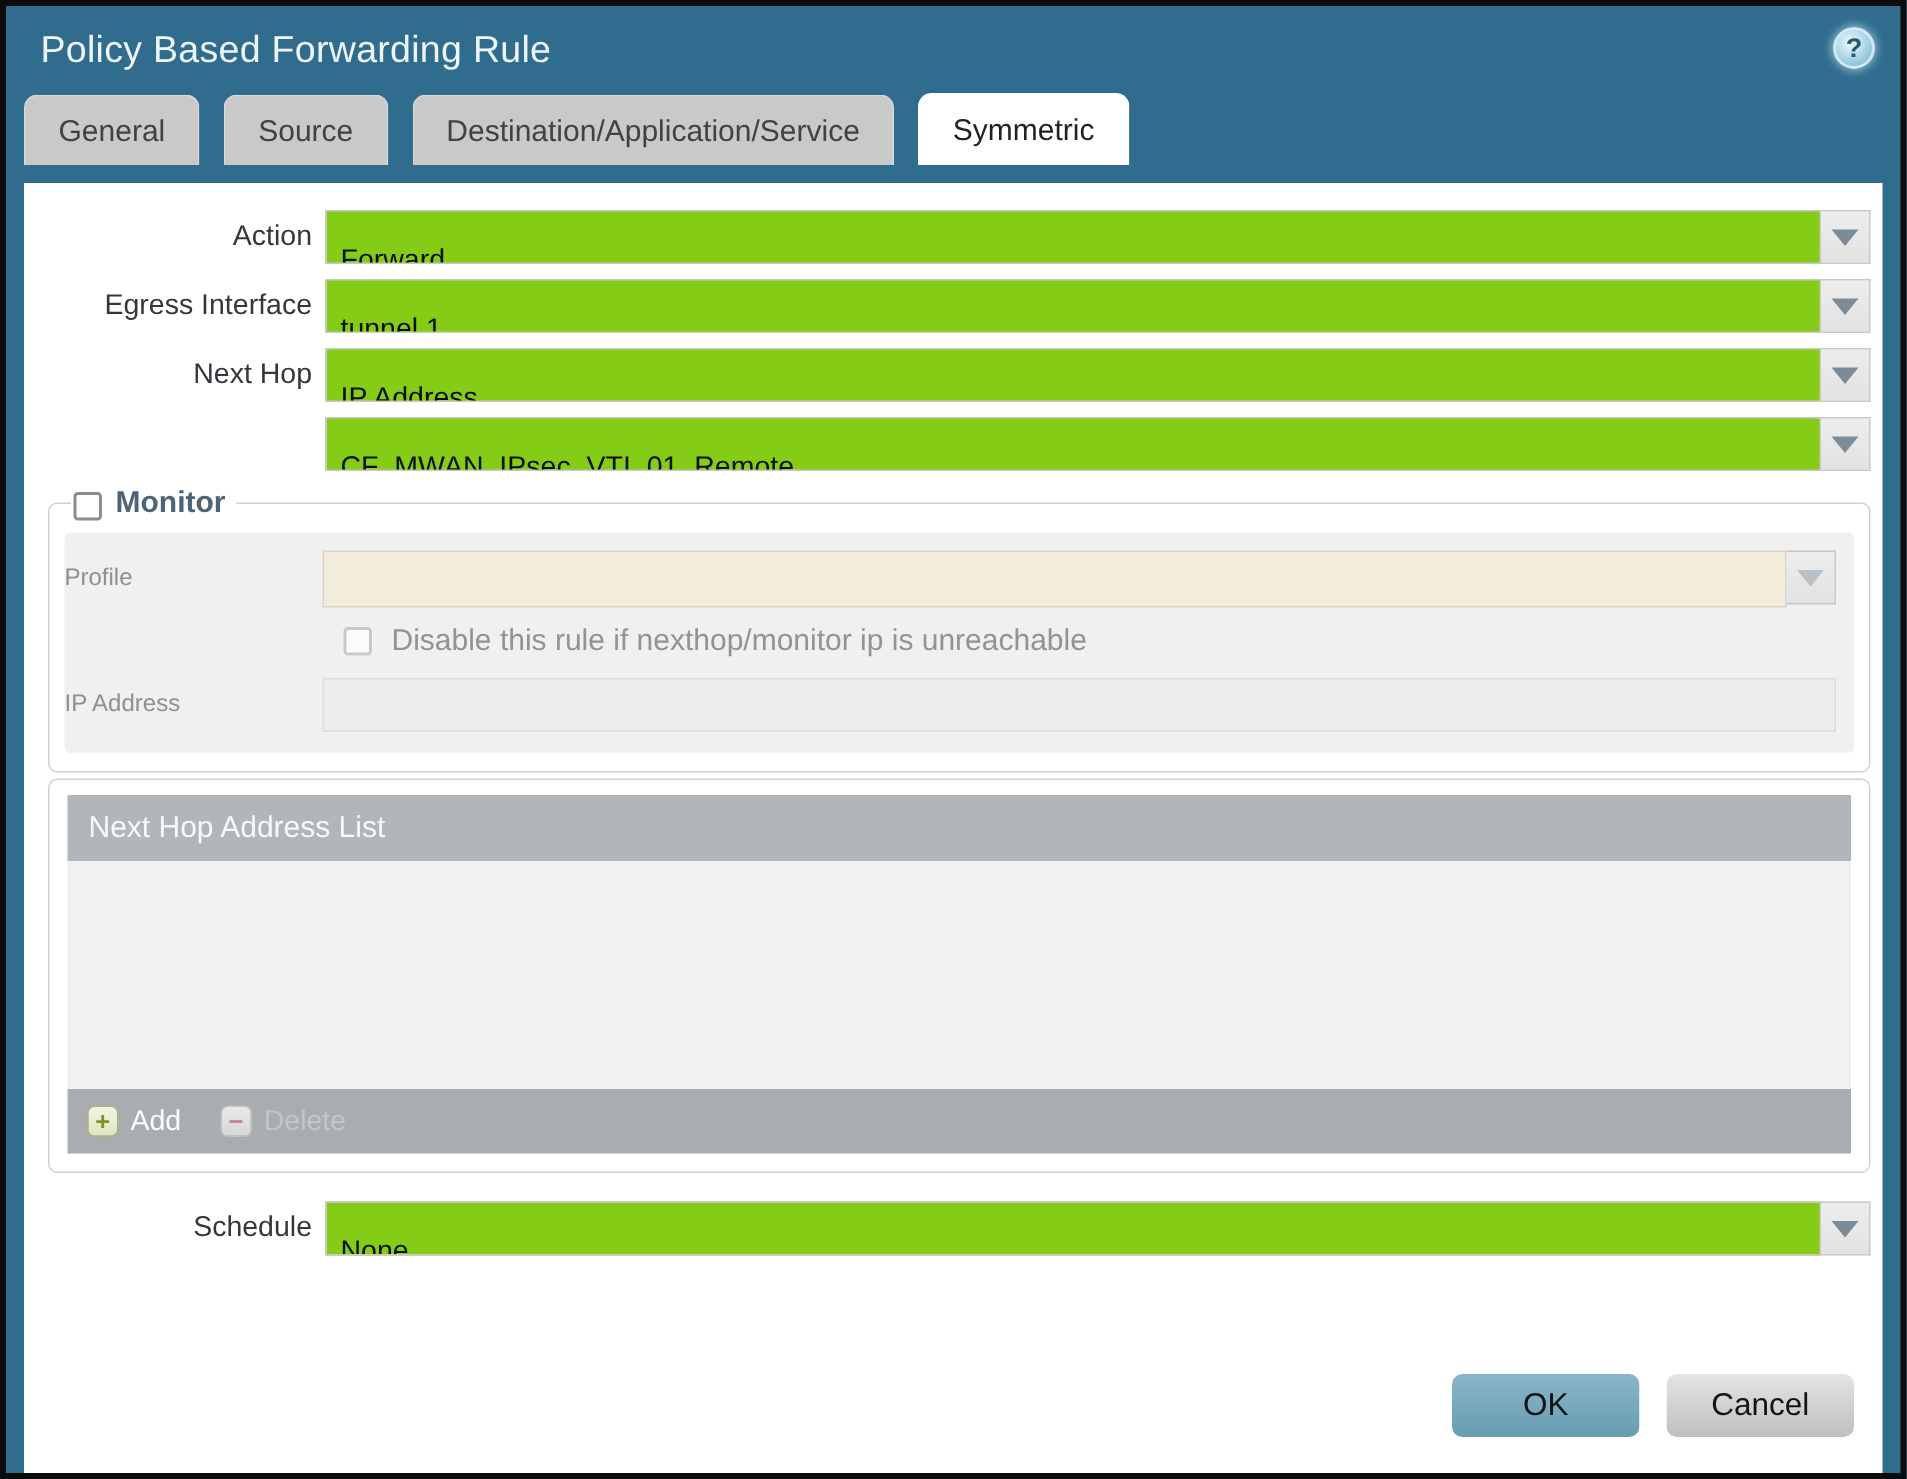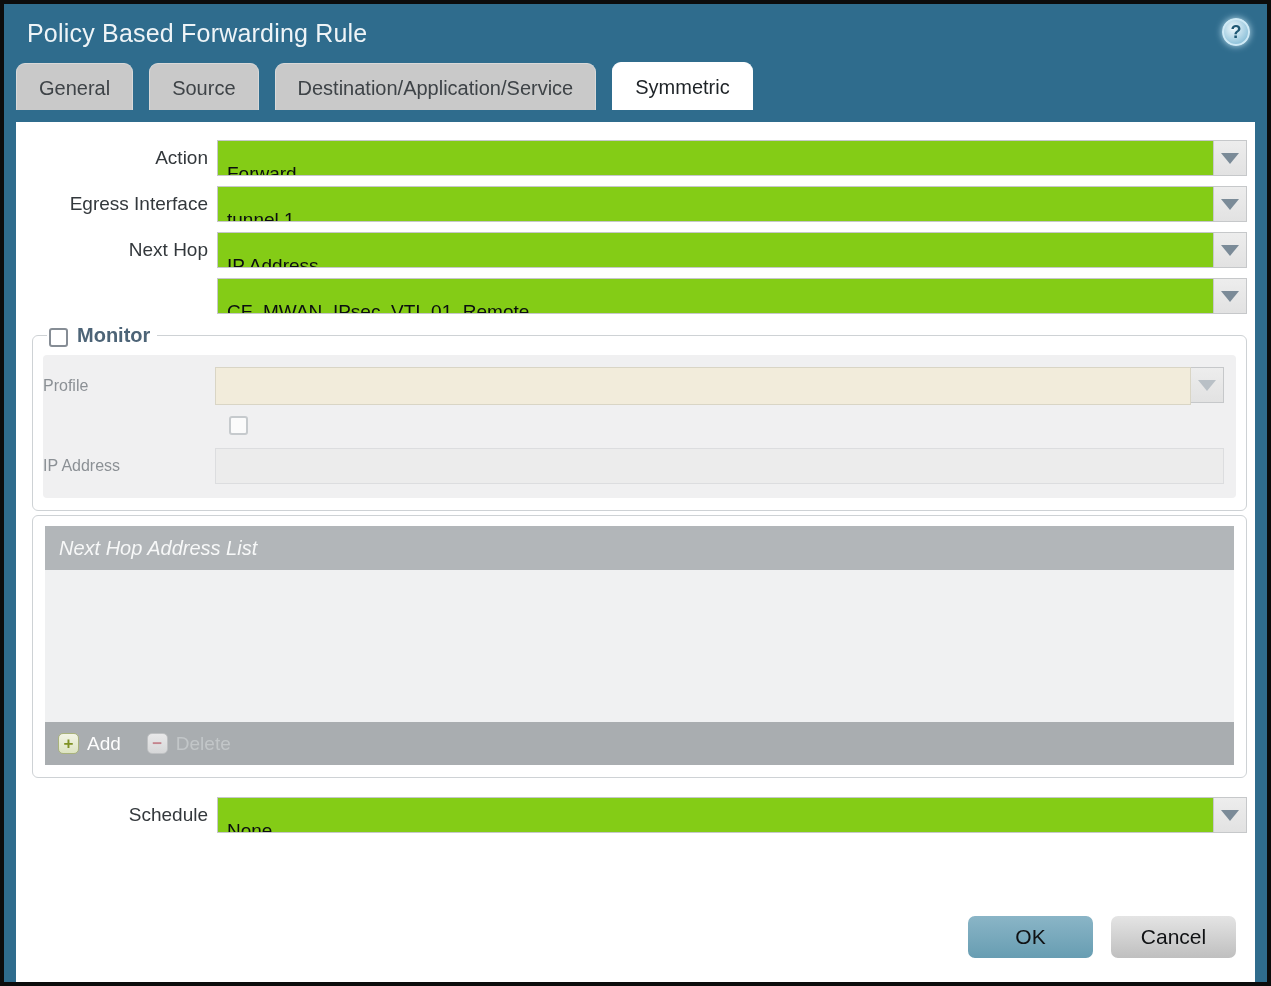--- a/index.html
+++ b/index.html
@@ -83,21 +83,21 @@
   .profile-btn {
     width:33px; height:38px; flex:none; background:linear-gradient(#ececec,#e3e3e3);
     border:1px solid #cfd1d3; border-left:none; display:flex; align-items:center; justify-content:center;
   }
   .disable-row { margin-left:186px; display:flex; align-items:center; gap:13px; margin-bottom:13px; }
   .disable-row .dlabel { font-size:20px; color:#8f9498; }
   .ip-input { flex:1; height:36px; background:#ececec; border:1px solid #dcdddf; }
 
   
   .nh-table { margin:2px 2px 0 2px; }
-  .nh-head { height:44px; background:#b2b6b9; color:#f7f8f8; font-size:20px; display:flex; align-items:center; padding-left:14px;font-style:italic; }
+  .nh-head { height:44px; background:#b2b6b9; color:#f7f8f8; font-size:20px; display:flex; align-items:center; padding-left:14px; }
   .nh-body { height:152px; background:#f0f1f2; }
   .nh-foot { height:43px; background:#a9adb0; display:flex; align-items:center; gap:26px; padding-left:13px; }
   .tool { display:flex; align-items:center; gap:8px; cursor:pointer; }
   .tool.disabled { cursor:default; }
   .tool .tlabel { font-size:19px; color:#fdfdfd; }
   .tool.disabled .tlabel { color:#c2c6c8; }
   .ticon {
     width:21px; height:21px; border-radius:5px; display:flex; align-items:center; justify-content:center;
     font-size:17px; font-weight:bold; line-height:1;
   }
@@ -185,20 +185,21 @@
           <div class="flabel">Profile</div>
           <div class="combo">
             <div class="profile-val"></div>
             <div class="profile-btn cbtn disabled">
                 <span class="tri"></span>
               </div>
           </div>
         </div>
         <div class="disable-row">
           <span class="cb disabled"></span>
+          <span class="dlabel">Disable this rule if nexthop/monitor ip is unreachable</span>
         </div>
         <div class="mrow">
           <div class="flabel">IP Address</div>
           <div class="combo">
             <div class="ip-input"></div>
           </div>
         </div>
       </div>
     </fieldset>
 

